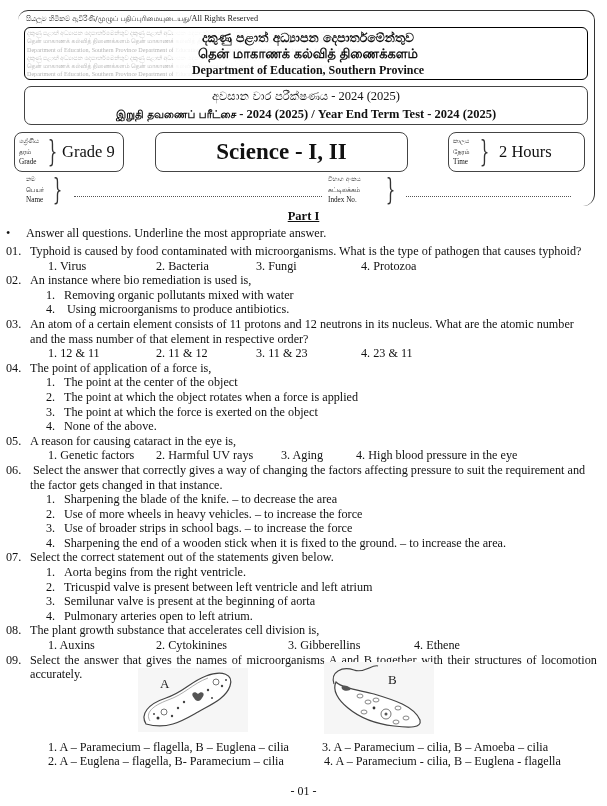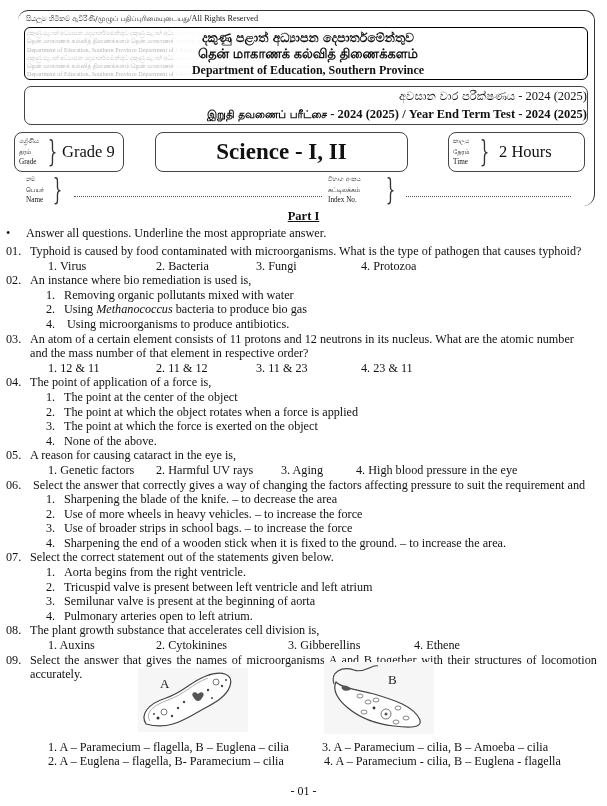--- a/index.html
+++ b/index.html
@@ -27,21 +27,21 @@
   }
   .dept-title-wrap {
     position: absolute; left: 148px; top: 1px; width: 270px; text-align: center; background: rgba(255,255,255,0.85);
   }
   .dept-si { font-family: "DejaVu Sans", sans-serif; font-size: 12.5px; font-weight: bold; line-height: 17px; }
   .dept-ta { font-family: Liberation Sans, sans-serif; font-size: 13px; font-weight: bold; line-height: 16px; }
   .dept-en { font-size: 12px; font-weight: bold; line-height: 16px; }
 
   .exam-box {
     position: absolute; left: 24px; top: 86px; width: 564px; height: 39px;
-    border: 1px solid #444; border-radius: 7px; text-align: right;
+    border: 1px solid #444; border-radius: 7px; text-align: center;
   }
   .exam-si { font-size: 11.5px; line-height: 17px; margin-top: 1px; font-family: "DejaVu Sans", sans-serif; }
   .exam-si .num { font-family: "Liberation Serif", serif; font-size: 12.5px; }
   .exam-en { font-size: 12.5px; font-weight: bold; line-height: 18px; }
   .exam-en .ta { font-family: "DejaVu Sans", sans-serif; font-size: 10.5px; font-weight: bold; }
 
   .rbox { position: absolute; border: 1.2px solid #444; border-radius: 8px; }
   .grade-box { left: 14px; top: 132px; width: 110px; height: 40px; }
   .subject-box { left: 155px; top: 132px; width: 253px; height: 40px; }
   .time-box { left: 448px; top: 132px; width: 137px; height: 40px; }
@@ -156,21 +156,20 @@
   <div class="line"><span class="qnum">01.</span><span>Typhoid is caused by food contaminated with microorganisms. What is the type of pathogen that causes typhoid?</span></div>
   <div class="line">
     <span style="position:absolute; left:42px;">1.   Virus</span>
     <span style="position:absolute; left:150px;">2. Bacteria</span>
     <span style="position:absolute; left:250px;">3. Fungi</span>
     <span style="position:absolute; left:355px;">4. Protozoa</span>
   </div>
 
   <div class="line"><span class="qnum">02.</span><span>An instance where bio remediation is used is,</span></div>
   <div class="line opt"><span class="onum">1.</span><span>Removing organic pollutants mixed with water</span></div>
-  <div class="line opt"><span class="onum">2.</span><span>Using </span><i>Methanococcus</i><span> bacteria to produce bio gas</span></div>
   <div class="line opt"><span class="onum">4.</span><span> Using microorganisms to produce antibiotics.</span></div>
 
   <div class="line"><span class="qnum">03.</span><span>An atom of a certain element consists of 11 protons and 12 neutrons in its nucleus. What are the atomic number</span></div>
   <div class="line qcont">and the mass number of that element in respective order?</div>
   <div class="line">
     <span style="position:absolute; left:42px;">1.   12 &amp; 11</span>
     <span style="position:absolute; left:150px;">2. 11 &amp; 12</span>
     <span style="position:absolute; left:250px;">3. 11 &amp; 23</span>
     <span style="position:absolute; left:355px;">4. 23 &amp; 11</span>
   </div>
@@ -183,20 +182,21 @@
 
   <div class="line"><span class="qnum">05.</span><span>A reason for causing cataract in the eye is,</span></div>
   <div class="line">
     <span style="position:absolute; left:42px;">1.   Genetic factors</span>
     <span style="position:absolute; left:150px;">2. Harmful UV rays</span>
     <span style="position:absolute; left:275px;">3. Aging</span>
     <span style="position:absolute; left:350px;">4. High blood pressure in the eye</span>
   </div>
 
   <div class="line"><span class="qnum">06.</span><span> Select the answer that correctly gives a way of changing the factors affecting pressure to suit the requirement and</span></div>
+  <div class="line qcont">the factor gets changed in that instance.</div>
   <div class="line opt"><span class="onum">1.</span><span>Sharpening the blade of the knife. – to decrease the area</span></div>
   <div class="line opt"><span class="onum">2.</span><span>Use of more wheels in heavy vehicles. – to increase the force</span></div>
   <div class="line opt"><span class="onum">3.</span><span>Use of broader strips in school bags. – to increase the force</span></div>
   <div class="line opt"><span class="onum">4.</span><span>Sharpening the end of a wooden stick when it is fixed to the ground. – to increase the area.</span></div>
 
   <div class="line"><span class="qnum">07.</span><span>Select the correct statement out of the statements given below.</span></div>
   <div class="line opt"><span class="onum">1.</span><span>Aorta begins from the right ventricle.</span></div>
   <div class="line opt"><span class="onum">2.</span><span>Tricuspid valve is present between left ventricle and left atrium</span></div>
   <div class="line opt"><span class="onum">3.</span><span>Semilunar valve is present at the beginning of aorta</span></div>
   <div class="line opt"><span class="onum">4.</span><span>Pulmonary arteries open to left atrium.</span></div>

